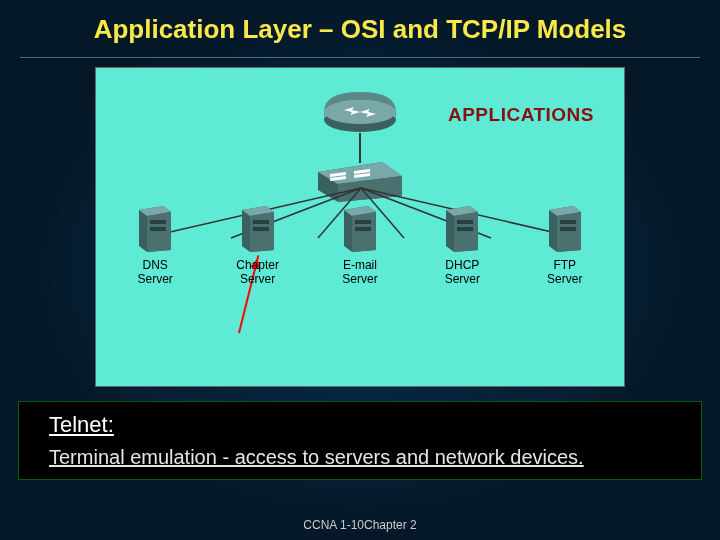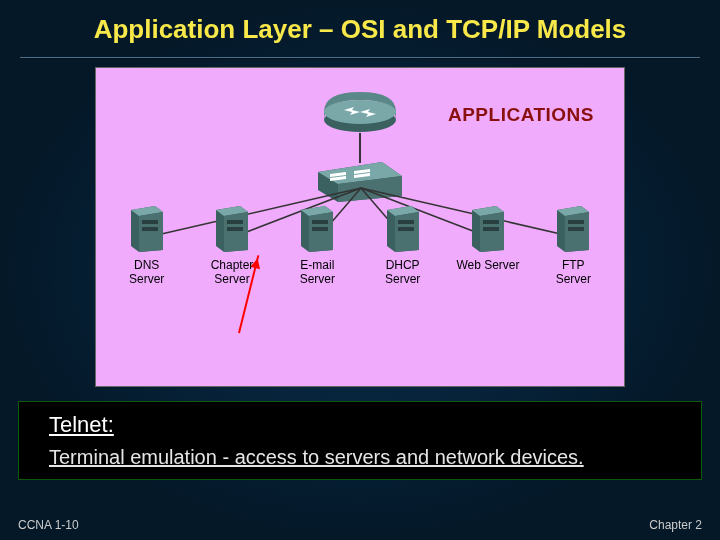--- a/index.html
+++ b/index.html
@@ -8,37 +8,37 @@
     background: radial-gradient(ellipse at center, #0a3050 0%, #041828 70%);
     font-family: Arial, sans-serif;
     position: relative; overflow: hidden;
   }
   .title {
     color: #f8e84a; font-size: 26px; font-weight: bold;
     text-align: center; padding: 14px 0 12px;
   }
   .hr { height: 2px; background: #4a7090; margin: 0 20px 8px; border-bottom:1px solid #081018; }
   .diagram {
-    background: #f0abfc; width: 530px; height: 320px;
+    background: #5eead4; width: 530px; height: 320px;
     margin: 0 auto 0; position: relative; border:1px solid #666;
   }
   .app-label { position:absolute; top:36px; right:30px; color:#8a1010; font-weight:bold; font-size:19px; letter-spacing:0.5px; }
   .router { position:absolute; top:14px; left:50%; transform:translateX(-50%); }
   .switch { position:absolute; top:86px; left:50%; transform:translateX(-50%); }
   .line-vert { position:absolute; top:65px; left:50%; width:2px; height:30px; background:#333; transform:translateX(-50%); }
   .arrow { position:absolute; top:185px; left:142px; width:2px; height:80px; background:red; transform:rotate(14deg); transform-origin:bottom; }
   .arrow::before{ content:""; position:absolute; top:-2px; left:-4px; border:5px solid transparent; border-bottom:10px solid red;}
   .servers { position:absolute; top:130px; left:0; right:0; display:flex; justify-content:space-around; padding:0 8px; }
   .srv { display:flex; flex-direction:column; align-items:center; width:80px; }
   .srv-label { font-size:12px; color:#000; text-align:center; margin-top:4px; line-height:1.2; }
   svg.line-fan{ position:absolute; top:110px; left:0; width:530px; height:90px;}
   .callout { margin:14px 18px 0; border:1px solid #0d5a0d; background:#000; padding:10px 30px; }
   .callout-title { color:#fff; font-size:22px; margin-bottom:8px; text-decoration:underline; }
   .callout-body { color:#e5e5e5; font-size:20px; text-decoration:underline; }
-  .footer { position:absolute; bottom:8px; left:0; right:0; display:flex; justify-content:space-between; padding:0 18px; color:#ccc; font-size:12px; }
+  .footer { position:absolute; bottom:8px; left:0; right:0; display:flex; justify-content:center; padding:0 18px; color:#ccc; font-size:12px; }
   .srv-box{ width:40px; height:56px; }
 </style>
 </head>
 <body>
 
 <div class="title">Application Layer – OSI and TCP/IP Models</div>
 <div class="hr"></div>
 
 <div class="diagram">
   <div class="app-label">APPLICATIONS</div>
@@ -113,30 +113,20 @@
       <div class="srv-label"><span>DHCP</span><br><span>Server</span></div>
     </div>
     <div class="srv">
       <svg class="srv-box" viewBox="0 0 40 56">
           <path d="M4 12 L28 8 L36 14 L36 52 L12 54 L4 48 Z" fill="#3a6060"></path>
           <path d="M4 12 L28 8 L36 14 L12 18 Z" fill="#7aa8a8"></path>
           <path d="M12 18 L36 14 L36 52 L12 54 Z" fill="#4a7070"></path>
           <rect x="15" y="22" width="16" height="4" fill="#2a4040"></rect>
           <rect x="15" y="29" width="16" height="4" fill="#2a4040"></rect>
         </svg>
-      <div class="srv-label"><span>Web Server</span><br><span></span></div>
-    </div>
-    <div class="srv">
-      <svg class="srv-box" viewBox="0 0 40 56">
-          <path d="M4 12 L28 8 L36 14 L36 52 L12 54 L4 48 Z" fill="#3a6060"></path>
-          <path d="M4 12 L28 8 L36 14 L12 18 Z" fill="#7aa8a8"></path>
-          <path d="M12 18 L36 14 L36 52 L12 54 Z" fill="#4a7070"></path>
-          <rect x="15" y="22" width="16" height="4" fill="#2a4040"></rect>
-          <rect x="15" y="29" width="16" height="4" fill="#2a4040"></rect>
-        </svg>
       <div class="srv-label"><span>FTP</span><br><span>Server</span></div>
     </div>
   </div>
 </div>
 
 <div class="callout">
   <div class="callout-title">Telnet:</div>
   <div class="callout-body">Terminal emulation - access to servers and network devices.</div>
 </div>
 

